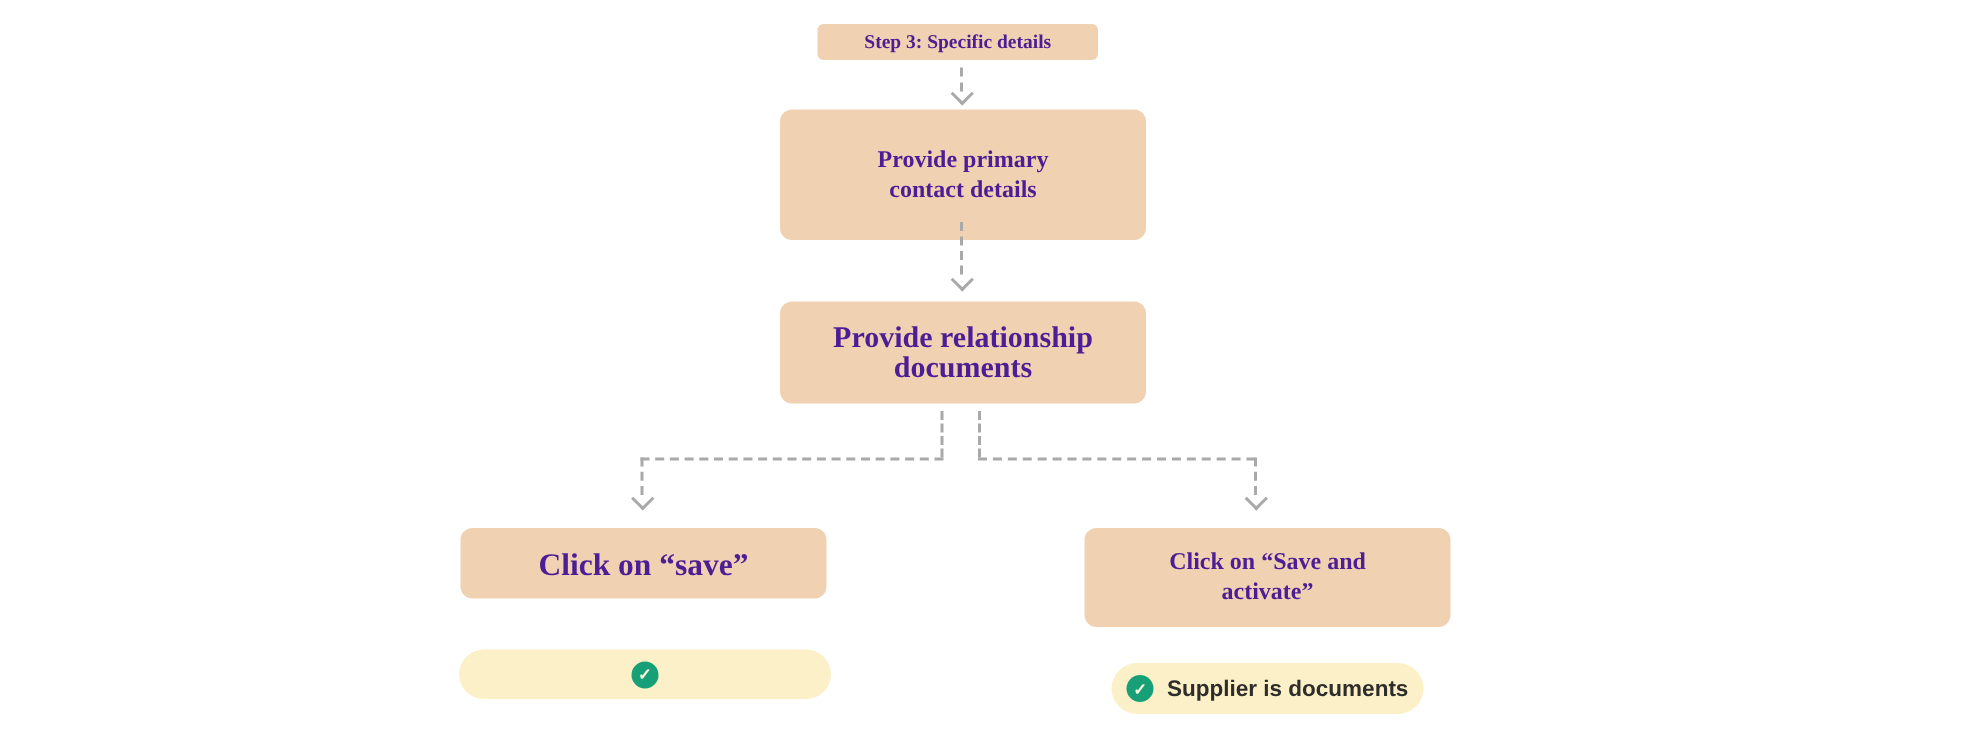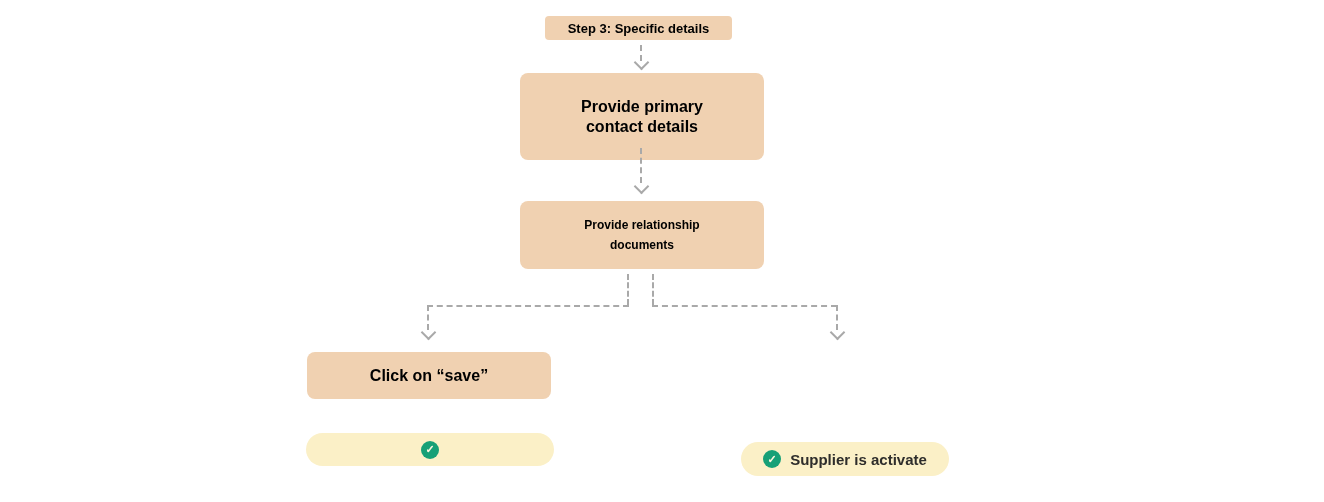--- a/index.html
+++ b/index.html
@@ -12,36 +12,37 @@
     position: relative;
     width: 1324px;
     height: 502px;
     background: #ffffff;
     overflow: hidden;
   }
   
   .node {
     position: absolute;
     background: #F0D1B1;
-    color: #000000;
+    color: #4c1d95;
     font-weight: 700;
     display: flex;
     align-items: center;
     justify-content: center;
     text-align: center;
     white-space: pre-line;
     box-sizing: border-box;
+    font-family: Liberation Serif, serif;
   }
   .node-header {
     left: 545px; top: 16px; width: 187px; height: 24px;
     border-radius: 4px; font-size: 13px;
   }
   .node-a { left: 520px; top: 73px;  width: 244px; height: 87px; border-radius: 8px; font-size: 16px; line-height: 20px; }
-  .node-b { left: 520px; top: 201px; width: 244px; height: 68px; border-radius: 8px; font-size: 12px; line-height: 20px; }
-  .node-c { left: 307px; top: 352px; width: 244px; height: 47px; border-radius: 8px; font-size: 16px; line-height: 20px; }
+  .node-b { left: 520px; top: 201px; width: 244px; height: 68px; border-radius: 8px; font-size: 20px; line-height: 20px; }
+  .node-c { left: 307px; top: 352px; width: 244px; height: 47px; border-radius: 8px; font-size: 21px; line-height: 20px; }
   .node-d { left: 723px; top: 352px; width: 244px; height: 66px; border-radius: 8px; font-size: 16px; line-height: 20px; }
 
   
   .pill {
     position: absolute;
     background: #FBF0C7;
     border-radius: 17px;
     display: flex;
     align-items: center;
     justify-content: center;
@@ -123,23 +124,25 @@
   <div class="vline stub-r"></div>
   <div class="hline h-l"></div>
   <div class="hline h-r"></div>
   <div class="vline down-l"></div>
   <div class="chev down-l-ch"></div>
   <div class="vline down-r"></div>
   <div class="chev down-r-ch"></div>
 
   <div class="node node-c">Click on “save”</div>
 
+  <div class="node node-d">Click on “Save and
+activate”</div>
 
   <div class="pill pill-c">
     <span class="check">✓</span>
   </div>
 
   <div class="pill pill-d">
     <span class="check">✓</span>
-    <span>Supplier is activate</span>
+    <span>Supplier is documents</span>
   </div>
 
 </div>
 
 </body></html>

